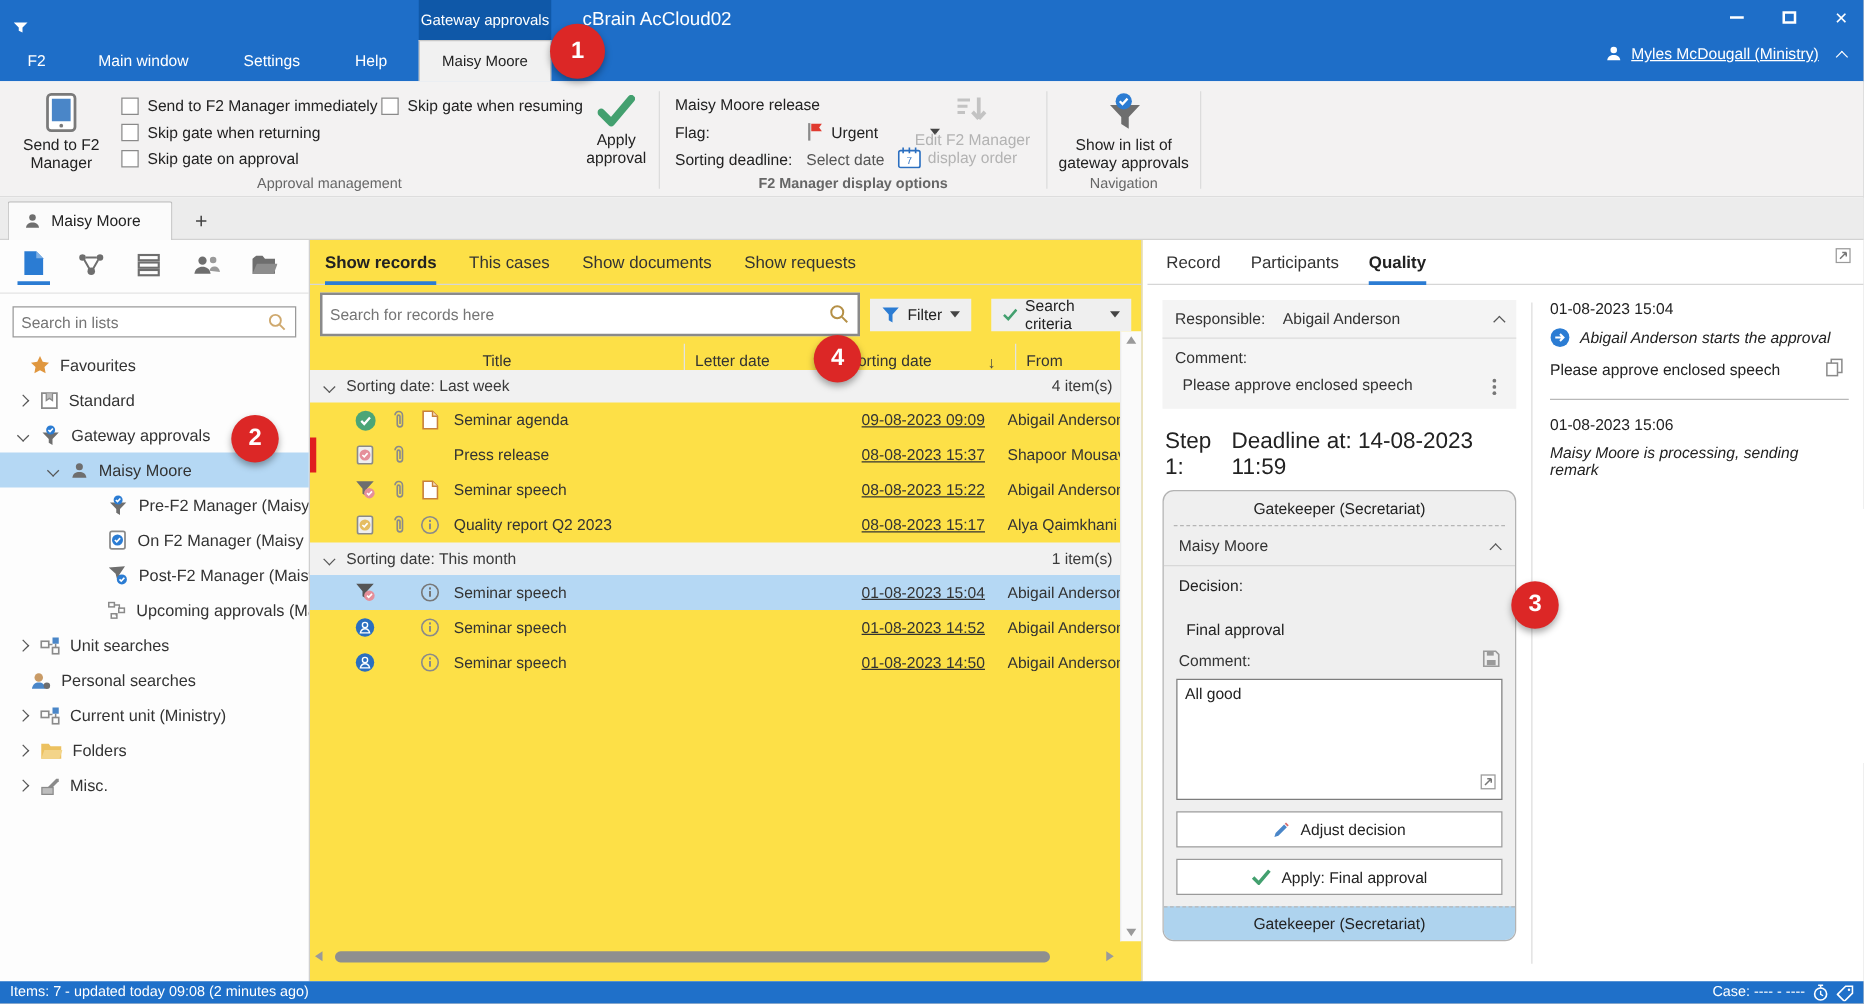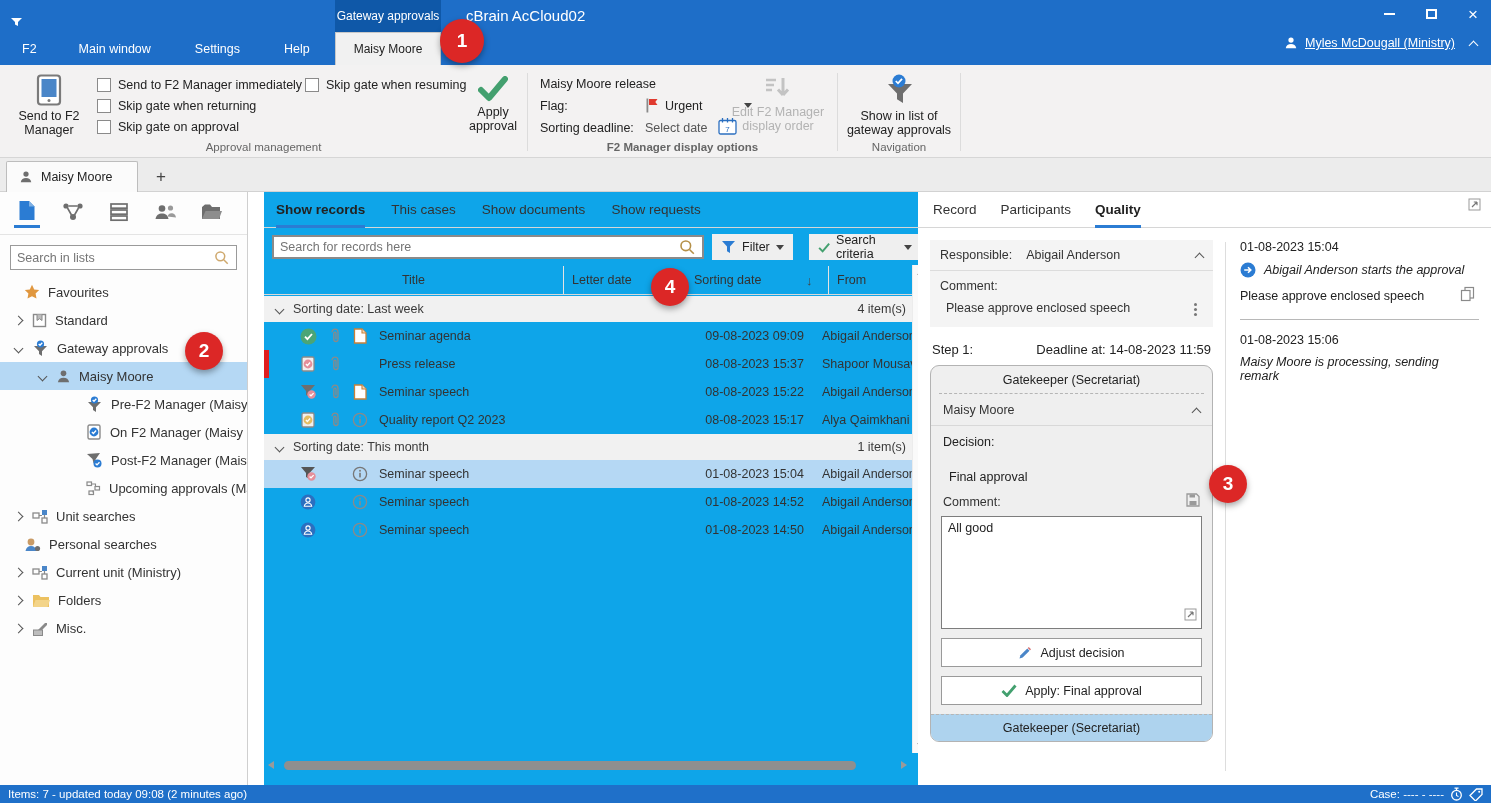--- a/index.html
+++ b/index.html
@@ -53,47 +53,47 @@
   .tItem { display:flex; align-items:center; height:28px; gap:8px; white-space:nowrap; overflow:hidden; }
   .tItem .lbl { overflow:hidden; white-space:nowrap; }
   .tSel { background:#b5d8f4; }
   .exp { width:12px; display:flex; justify-content:center; flex:0 0 auto; }
   .sp { flex:0 0 auto; display:inline-block; }
   .chev { display:inline-block; width:7px; height:7px; border-right:1.6px solid #555; border-bottom:1.6px solid #555; }
   .chev.r { transform:rotate(-45deg); }
   .chev.d { transform:rotate(45deg); }
   .chev.u { transform:rotate(-135deg); margin-top:4px; }
   
-  .listPane { position:absolute; left:264px; top:34px; width:666px; bottom:0; background:#0ea5e9; border-right:1px solid #d9d9d9; }
+  .listPane { position:absolute; left:248px; top:34px; width:666px; bottom:0; background:#fde047; border-right:1px solid #d9d9d9; }
   .listTabs { display:flex; gap:26px; padding:0 0 0 12px; height:36px; align-items:center; border-bottom:1px solid #d6d6d6; font-size:13.5px; color:#333; }
   .listTab { height:36px; display:flex; align-items:center; border-bottom:3px solid transparent; padding-top:3px; }
   .listTab.active { font-weight:bold; color:#222; border-bottom:3px solid #2b7cd3; }
   .listToolbar { display:flex; align-items:center; padding:6px 8px 6px 8px; gap:8px; }
-  .recSearch { flex:0 0 432px; height:24px; border:2px solid #8a8a8a; background:#fff; display:flex; align-items:center; }
+  .recSearch { flex:0 0 432px; height:35px; border:2px solid #8a8a8a; background:#fff; display:flex; align-items:center; }
   .recSearch input { flex:1; border:none; outline:none; font:inherit; font-size:12.5px; padding:0 6px; background:transparent; color:#333; }
   .tbBtn { height:26px; display:flex; align-items:center; gap:6px; padding:0 9px; background:#efefef; font-size:12.5px; color:#222; }
   .listHeader { display:flex; align-items:center; height:29px; border-bottom:1px solid #d9d9d9; color:#333; font-size:12.5px; padding-right:17px; }
   .h-title { flex:1; text-align:center; border-right:1px solid #e3e3e3; align-self:stretch; display:flex; align-items:center; justify-content:center; }
   .h-letter { width:130px; padding-left:8px; }
   .h-sort { width:112px; }
   .h-arrow { width:22px; color:#444; font-size:13px; }
   .h-from { width:84px; border-left:1px solid #e3e3e3; align-self:stretch; display:flex; align-items:center; padding-left:8px; }
   .rowsArea { position:absolute; left:0; right:17px; top:104px; bottom:32px; overflow:hidden; }
   .gHead { display:flex; align-items:center; height:26px; background:#f1f1f1; color:#3a3a3a; padding:0 6px 0 12px; }
   .gHead .cnt { margin-left:auto; }
   .lrow { display:flex; align-items:center; height:28px; font-size:12.5px; position:relative; }
   .lrow.sel { background:#b5d8f4; }
   .marker { width:5px; align-self:stretch; flex:0 0 auto; }
   .marker.unread { background:#e01f1f; }
   .ic { flex:0 0 auto; display:flex; align-items:center; justify-content:center; }
   .ic.status { margin-left:30px; width:18px; }
   .ic.clip { margin-left:10px; width:15px; }
   .ic.doc { margin-left:9px; width:17px; }
   .c-title { flex:1; margin-left:11px; overflow:hidden; white-space:nowrap; }
-  .c-sort { width:238px; text-align:right; flex:0 0 auto; }
+  .c-sort { width:238px; text-align:right; flex:0 0 auto;text-decoration:underline; }
   .c-from { width:90px; margin-left:18px; overflow:hidden; white-space:nowrap; flex:0 0 auto; }
   .vscroll { position:absolute; right:0; top:73px; bottom:32px; width:17px; border-left:1px solid #ececec; background:#fafafa; }
   .vscroll .up { position:absolute; top:4px; left:4px; }
   .vscroll .dn { position:absolute; bottom:4px; left:4px; }
   .tri { width:0; height:0; border-left:4.5px solid transparent; border-right:4.5px solid transparent; }
   .tri.t { border-bottom:6px solid #9a9a9a; }
   .tri.b { border-top:6px solid #9a9a9a; }
   .tri.l { border-top:4.5px solid transparent; border-bottom:4.5px solid transparent; border-right:6px solid #9a9a9a; border-left:none; }
   .tri.rr { border-top:4.5px solid transparent; border-bottom:4.5px solid transparent; border-left:6px solid #9a9a9a; border-right:none; }
   .hscroll { position:absolute; left:4px; right:22px; bottom:12px; height:16px; display:flex; align-items:center; }
@@ -105,31 +105,31 @@
   .dTab.active { font-weight:bold; color:#222; border-bottom:3px solid #2b7cd3; }
   .expandTop { position:absolute; right:10px; top:6px; }
   .apLeft { position:absolute; left:12px; top:48px; width:283px; }
   .respCard { background:#f4f4f4; }
   .respHead { display:flex; align-items:center; padding:8px 10px; border-bottom:1px solid #dcdcdc; }
   .respHead .nm { margin-left:14px; }
   .respHead .chev { margin-left:auto; }
   .respBody { padding:8px 10px 12px 10px; }
   .respBody .cRow { display:flex; align-items:flex-start; margin-top:8px; padding-left:6px; }
   .vdots { width:3px; height:3px; background:#777; border-radius:50%; box-shadow:0 5px 0 #777, 0 10px 0 #777; margin-left:auto; margin-right:6px; margin-top:2px; }
-  .stepRow { display:flex; justify-content:space-between; margin-top:15px; font-size:13px; color:#222; padding:0 2px; }
+  .stepRow { display:flex; justify-content:space-between; margin-top:15px; font-size:18px; color:#222; padding:0 2px; }
   .stepCard { margin-top:8px; border:1px solid #b3b3b3; border-radius:9px; background:#efefef; overflow:hidden; }
   .roleHead { text-align:center; padding:7px 0 6px 0; color:#222; }
   .dashed { border-top:1px dashed #b5b5b5; margin:0 8px; }
   .apprName { display:flex; align-items:center; padding:9px 12px 8px 12px; border-bottom:1px solid #d8d8d8; }
   .apprName .chev { margin-left:auto; }
   .fieldLbl { padding:9px 12px 0 12px; color:#222; }
   .fieldVal { padding:5px 12px 0 18px; color:#222;margin-top:16px; }
   .cmtRow { display:flex; align-items:center; padding:9px 12px 4px 12px; }
   .cmtRow .sv { margin-left:auto; }
-  .ta { margin:2px 10px 0 10px; height:113px; background:#fff; border:1px solid #7d7d7d; position:relative; }
+  .ta { margin:2px 10px 0 10px; height:97px; background:#fff; border:1px solid #7d7d7d; position:relative; }
   .ta textarea { width:100%; height:100%; border:none; outline:none; resize:none; font:inherit; font-size:12.5px; padding:4px 6px; background:transparent; color:#222; }
   .taExpand { position:absolute; right:4px; bottom:4px; }
   .stepBtn { margin:9px 10px 0 10px; height:29px; background:#fff; border:1px solid #9a9a9a; display:flex; align-items:center; justify-content:center; gap:8px; font-size:12.5px; color:#222; }
   .stepFooter { margin-top:9px; border-top:1px dashed #b5b5b5; background:#aed3ee; text-align:center; padding:6px 0; color:#222; }
   .apDivider { position:absolute; left:307px; top:50px; bottom:14px; width:1px; background:#ddd; }
   .apLog { position:absolute; left:322px; top:48px; right:12px; font-size:12.5px; color:#222; }
   .logTime { margin-bottom:8px; }
   .logEvent { display:flex; align-items:center; gap:8px; font-style:italic; margin-bottom:8px; }
   .logCmt { display:flex; align-items:center; }
   .logCmt .cp { margin-left:auto; margin-right:4px; }

